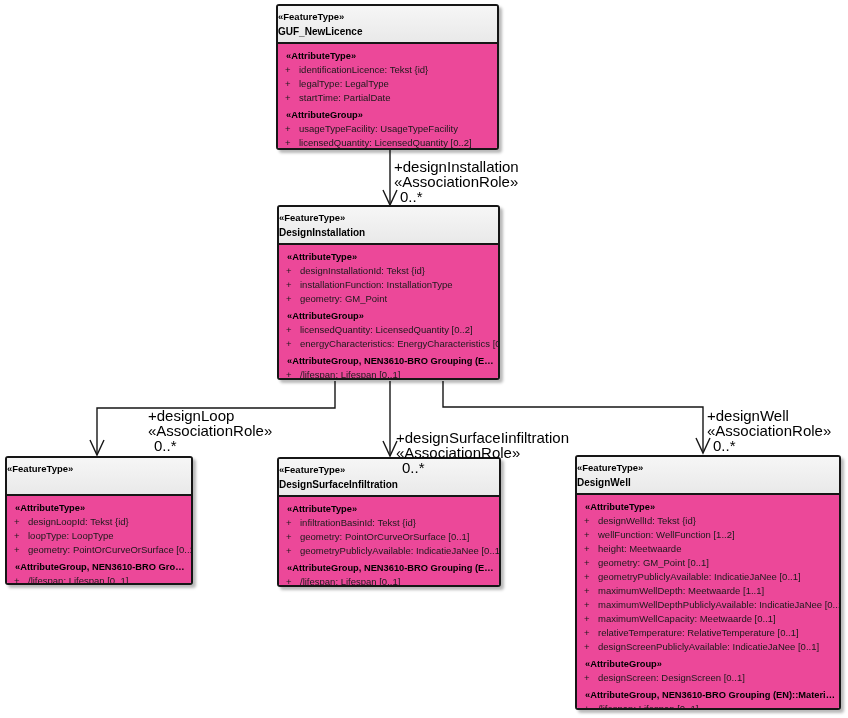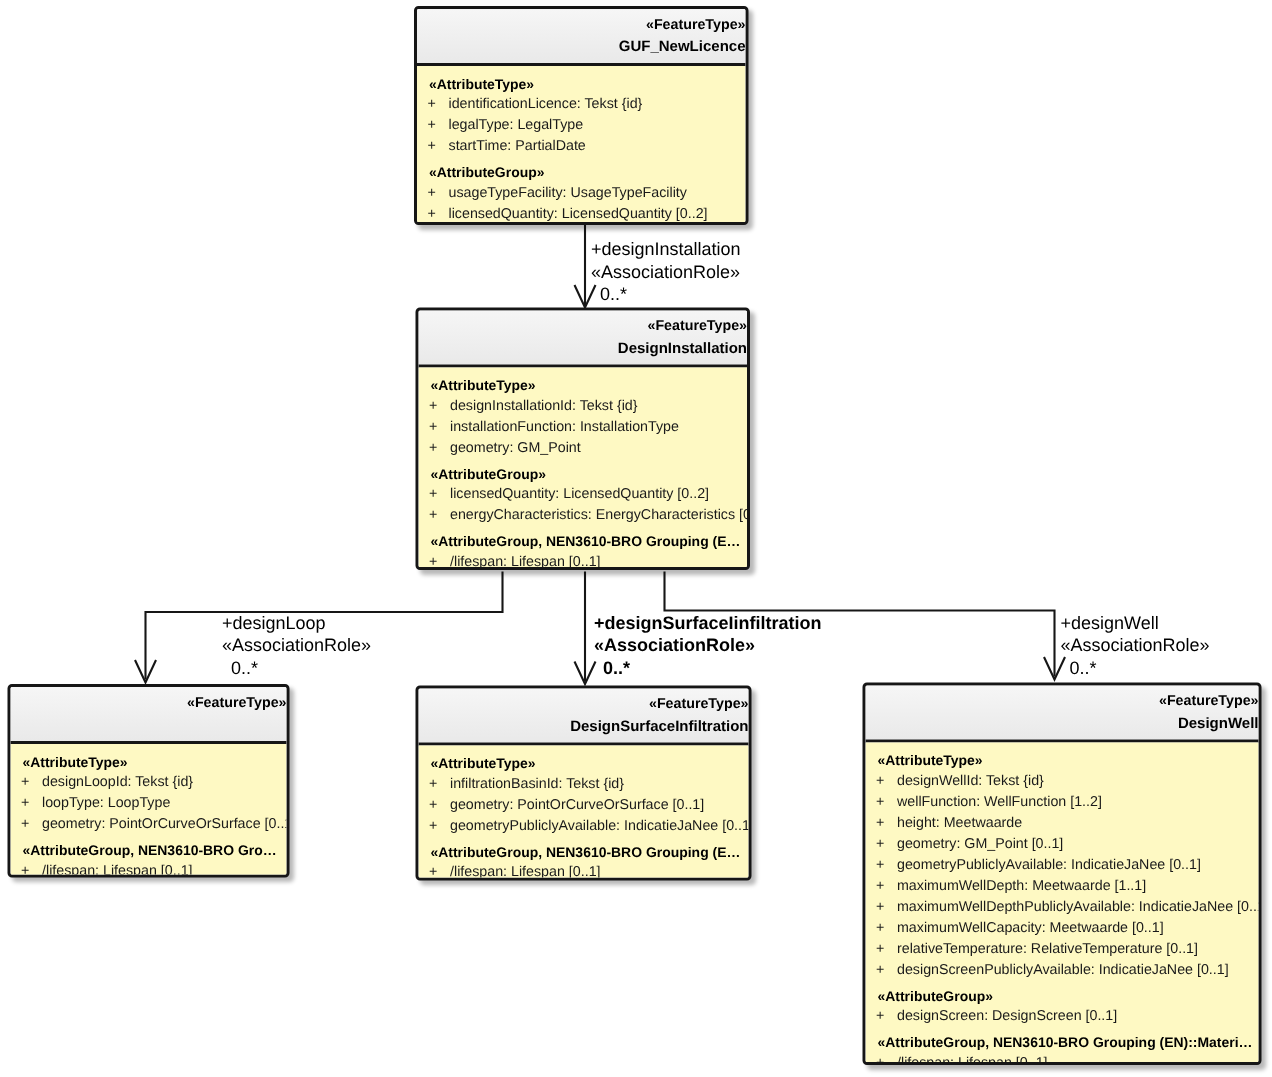--- a/index.html
+++ b/index.html
@@ -18,39 +18,39 @@
     background:#ffffff;
     border:2px solid #161616;
     border-radius:3px;
     box-shadow:3px 3px 3px rgba(0,0,0,0.28);
     box-sizing:border-box;
     overflow:hidden;
   }
   .cls-hdr{
     background:linear-gradient(180deg,#f6f6f6,#e9e9e9);
     border-bottom:2px solid #161616;
-    text-align:right;
+    text-align:left;
     padding-top:3px;
     height:33px;
     box-sizing:content-box;
   }
   .cls-stereo{font-size:9.5px;font-weight:bold;line-height:15px;color:#000;}
   .cls-name{font-size:10px;font-weight:bold;line-height:15px;color:#000;}
-  .cls-body{padding-top:2px;background:#fef9c3;}
+  .cls-body{padding-top:2px;background:#ec4899;}
   .grp{
     font-size:9.3px;font-weight:bold;color:#000;
     padding:3px 3px 0 8px;line-height:14px;
     white-space:nowrap;overflow:hidden;text-overflow:ellipsis;
   }
   .attr{display:flex;line-height:14px;font-size:9.5px;color:#1a1a1a;}
   .plus{width:21px;flex:0 0 21px;padding-left:7px;box-sizing:border-box;}
   .atxt{flex:1;white-space:nowrap;overflow:hidden;}
   .assoc-label{
     position:absolute;z-index:3;
-    font-size:12px;line-height:15px;color:#000;
+    font-size:15px;line-height:15px;color:#000;
     white-space:nowrap;
   }
   .assoc-label .mult{padding-left:6px;}
 </style>
 </head>
 <body>
 
 <div id="canvas">
 
   <svg class="wires" width="848" height="718" viewBox="0 0 848 718">
@@ -73,21 +73,21 @@
   <div class="assoc-label" style="left:394px;top:159px;">
     <div>+designInstallation</div>
     <div>«AssociationRole»</div>
     <div class="mult">0..*</div>
   </div>
   <div class="assoc-label" style="left:104px;top:408px;margin-left:44px;">
     <div>+designLoop</div>
     <div>«AssociationRole»</div>
     <div class="mult">0..*</div>
   </div>
-  <div class="assoc-label" style="left:396px;top:408px;font-weight:bold;">
+  <div class="assoc-label" style="left:396px;top:430px;">
     <div>+designSurfaceIinfiltration</div>
     <div>«AssociationRole»</div>
     <div class="mult">0..*</div>
   </div>
   <div class="assoc-label" style="left:707px;top:408px;">
     <div>+designWell</div>
     <div>«AssociationRole»</div>
     <div class="mult">0..*</div>
   </div>
 

